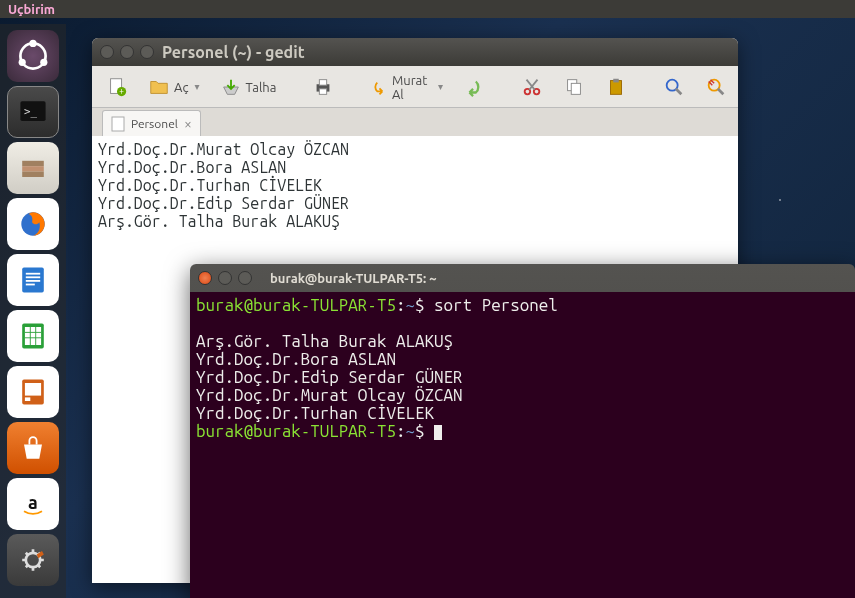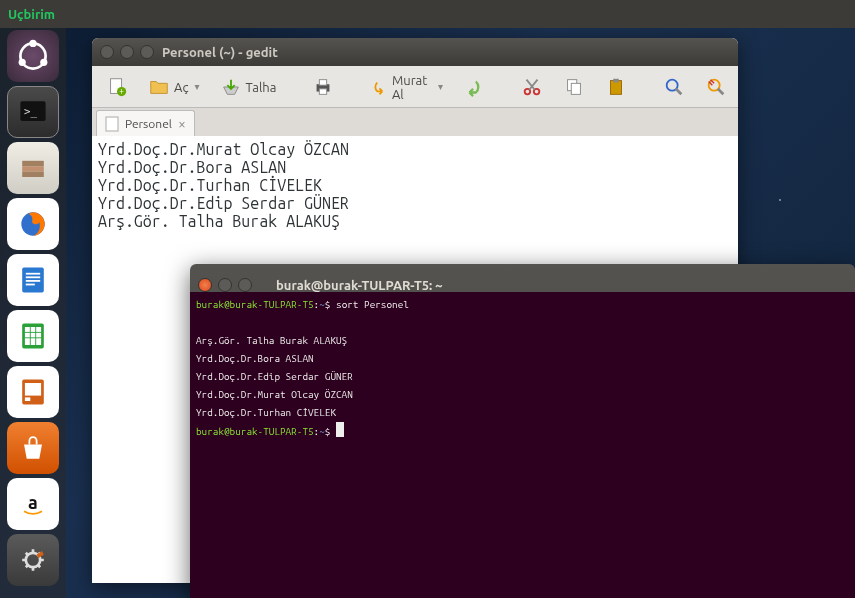--- a/index.html
+++ b/index.html
@@ -14,21 +14,21 @@
 body::before {
   content: "";
   position: absolute; inset: 0;
   background-image:
     radial-gradient(circle at 700px 100px, rgba(255,255,255,0.5) 1px, transparent 1px),
     radial-gradient(circle at 780px 200px, rgba(255,255,255,0.4) 1px, transparent 1px),
     radial-gradient(circle at 820px 350px, rgba(255,255,255,0.3) 1px, transparent 1px),
     radial-gradient(circle at 760px 500px, rgba(255,255,255,0.4) 1px, transparent 1px);
 }
 .top-panel {
-  height: 28px; background: #3c3b37; color: #22c55e;
+  height: 18px; background: #3c3b37; color: #f9a8d4;
   display: flex; align-items: center; padding: 0 8px;
   font-size: 13px; font-weight: bold;
   position: relative; z-index: 100;
 }
 .launcher {
   position: absolute; left: 0; top: 24px; width: 66px; height: 574px;
   background: rgba(40,40,40,0.55);
   display: flex; flex-direction: column; align-items: center;
   padding-top: 6px; gap: 4px;
   z-index: 90;
@@ -52,66 +52,66 @@
 .gedit-win {
   position: absolute; left: 92px; top: 38px; width: 646px; height: 545px;
   background: #f2f1f0; border-radius: 6px 6px 0 0;
   box-shadow: 0 4px 20px rgba(0,0,0,0.5);
   display: flex; flex-direction: column;
   z-index: 10;
 }
 .gedit-titlebar {
   height: 28px; background: linear-gradient(#545350,#3c3b37);
   border-radius: 6px 6px 0 0; display: flex; align-items: center;
-  padding: 0 8px; gap: 8px; color: #ccc9c0; font-size: 13px; font-weight: bold;
+  padding: 0 8px; gap: 8px; color: #ccc9c0; font-size: 16px; font-weight: bold;
 }
 .win-btns { display: flex; gap: 6px; }
 .win-btn { width: 14px; height: 14px; border-radius: 50%; background: #5c5b57; border: 1px solid #333; }
 .gedit-toolbar {
   height: 42px; background: #e8e6e2; border-bottom: 1px solid #bbb;
   display: flex; align-items: center; padding: 0 8px; gap: 8px;
 }
 .tb-btn { display: flex; align-items: center; gap: 4px; padding: 4px 6px; font-size: 13px; color: #4c4c4c; border-radius: 3px; }
 .tb-btn svg { width: 22px; height: 22px; }
 .tb-sep { width: 1px; height: 26px; background: #ccc; margin: 0 4px; }
 .dropdown-ar { font-size: 10px; color: #888; margin-left: 2px; }
 .gedit-tabbar {
   height: 28px; background: #dedbd6; display: flex; align-items: flex-end;
 }
 .gedit-tab {
   height: 26px; background: #f7f6f4; border: 1px solid #bbb; border-bottom: none;
-  border-radius: 3px 3px 0 0; margin-left: 4px; padding: 0 8px;
+  border-radius: 3px 3px 0 0; margin-left: 10px; padding: 0 8px;
   display: flex; align-items: center; gap: 6px; font-size: 12px; color: #4c4c4c;
 }
 .tab-close { font-size: 14px; color: #888; }
 .gedit-content {
   flex: 1; background: #fff; padding: 4px 6px;
   font-family: "Ubuntu Mono", "Liberation Mono", monospace;
   font-size: 16px; color: #2e3436; white-space: pre; line-height: 18px;
 }
 .term-win {
   position: absolute; left: 190px; top: 264px; width: 665px; height: 334px;
   background: linear-gradient(#545350,#3c3b37);
   border-radius: 6px 6px 0 0;
   box-shadow: 0 6px 24px rgba(0,0,0,0.6);
   z-index: 20;
   display: flex; flex-direction: column;
 }
 .term-titlebar {
-  height: 28px; display: flex; align-items: flex-end; padding: 0 8px; gap: 24px;
+  height: 28px; display: flex; align-items: center; padding: 0 8px; gap: 18px;
   color: #dfdbd2; font-size: 13px; font-weight: bold;
 }
 .term-btn { width: 14px; height: 14px; border-radius: 50%; border: 1px solid #333; }
 .tb-close { background: radial-gradient(#f08050,#dd4814); }
 .tb-min { background: #5c5b57; }
 .tb-max { background: #5c5b57; }
 .term-content {
   flex: 1; background: #2c001e; padding: 4px 6px;
   font-family: "Ubuntu Mono", "Liberation Mono", monospace;
-  font-size: 10px; color: #eeeeec; white-space: pre; line-height: 18px;
+  font-size: 17px; color: #eeeeec; white-space: pre; line-height: 18px;
 }
 .term-content .prompt { color: #8ae234; }
 .term-content .path { color: #729fcf; }
 .cursor {
   display: inline-block; width: 8px; height: 15px; background: #eeeeec;
   vertical-align: text-bottom;
 }
 </style>
 </head>
 <body>

